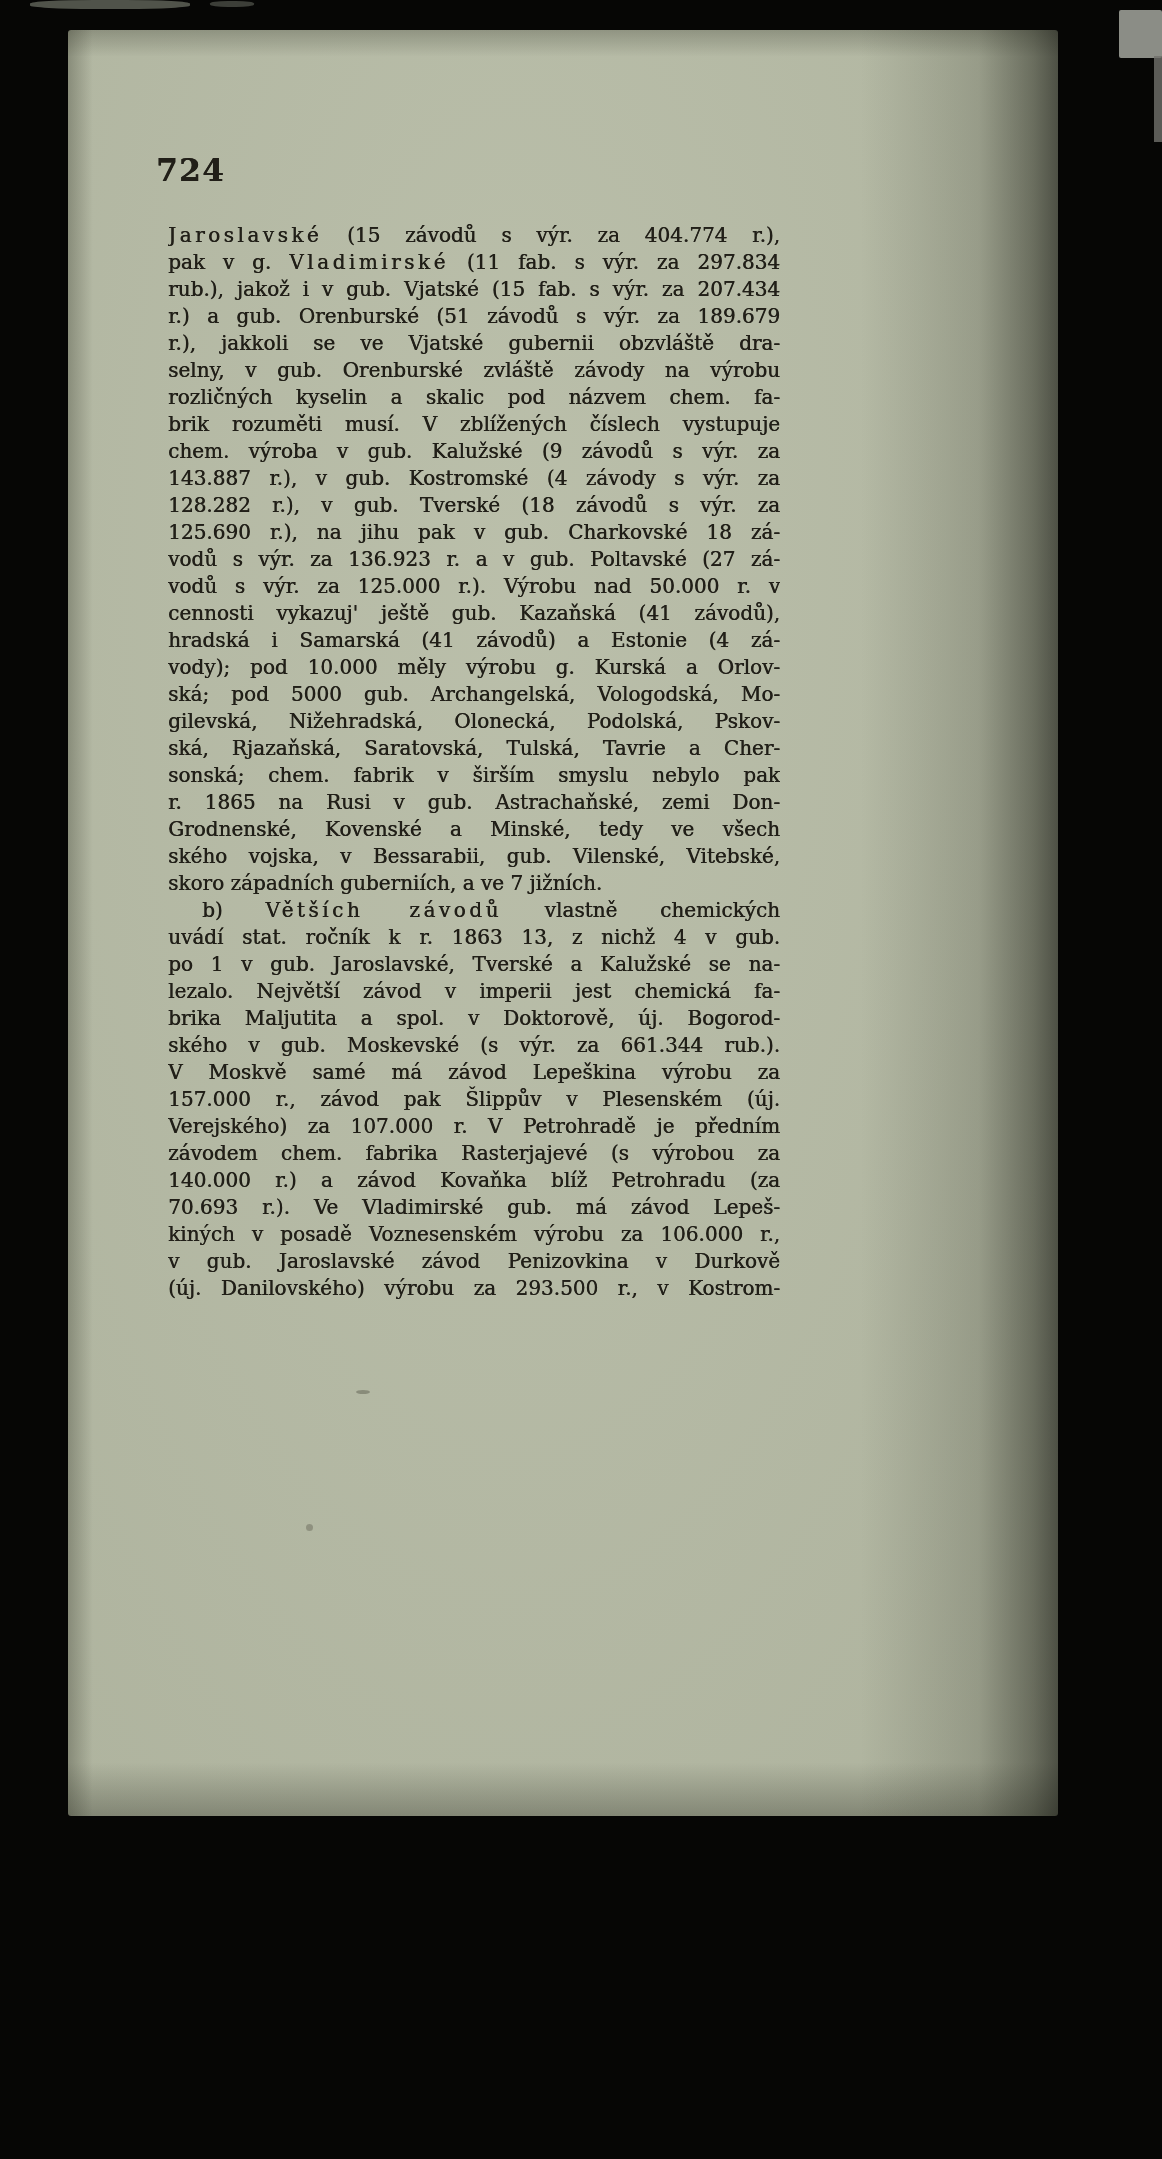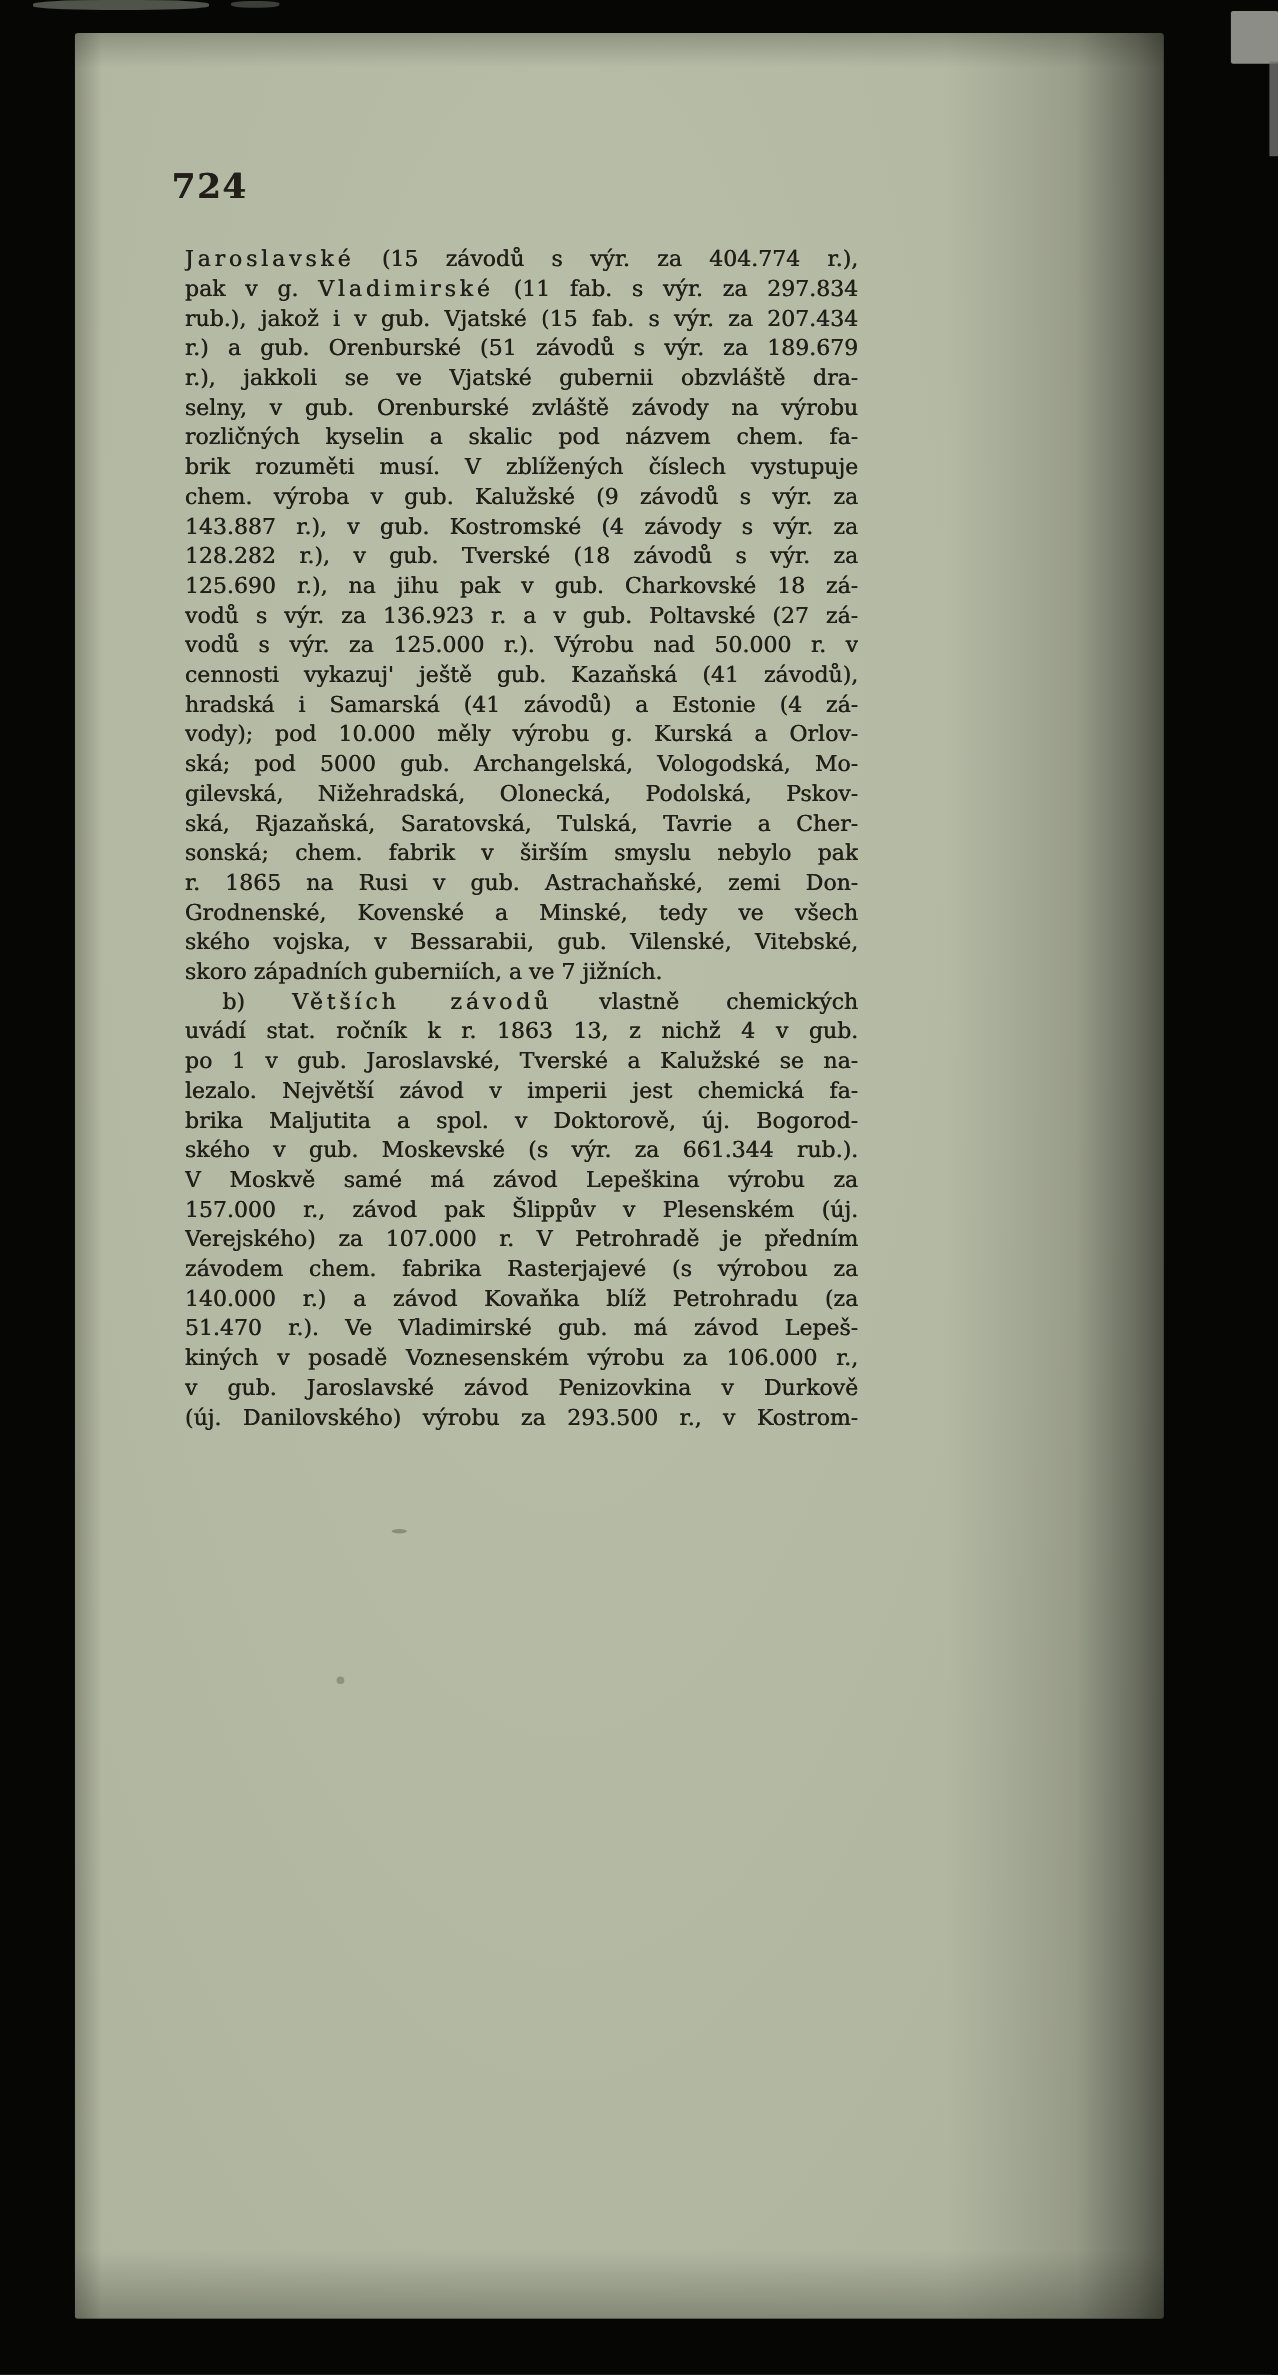--- a/index.html
+++ b/index.html
@@ -7,21 +7,21 @@
     --ink:#211f18;
     --background:#060605;
   }
   html,body{margin:0;padding:0;}
   .scan{
     position:relative;width:1162px;height:2159px;
     background:var(--background);overflow:hidden;
     font-family:"DejaVu Serif","Liberation Serif",serif;
   }
   .paper{
-    position:absolute;left:68px;top:30px;width:990px;height:2078px;border-radius:3px;
+    position:absolute;left:68px;top:30px;width:990px;height:1786px;border-radius:3px;
     background:
       linear-gradient(90deg, rgba(40,42,30,0.30) 0%, rgba(40,42,30,0) 2.5%, rgba(0,0,0,0) 80%, rgba(30,32,22,0.18) 92%, rgba(20,22,14,0.45) 97.5%, rgba(12,13,8,0.60) 100%),
       linear-gradient(180deg, rgba(30,32,22,0.25) 0%, rgba(0,0,0,0) 1.5%, rgba(0,0,0,0) 97%, rgba(25,27,18,0.30) 100%),
       radial-gradient(ellipse at 45% 30%, rgba(255,255,250,0.07), rgba(0,0,0,0.04)),
       var(--paper);
   }
   .page-number{
     position:absolute;left:88px;top:122px;
     font-size:31px;font-weight:bold;letter-spacing:1.5px;
     color:var(--ink);text-shadow:0.4px 0 0 currentColor;
@@ -88,21 +88,21 @@
         <div class="line"><span>uvádí stat. ročník k r. 1863 13, z nichž 4 v gub.</span></div>
         <div class="line"><span>po 1 v gub. Jaroslavské, Tverské a Kalužské se na-</span></div>
         <div class="line"><span>lezalo. Největší závod v imperii jest chemická fa-</span></div>
         <div class="line"><span>brika Maljutita a spol. v Doktorově, új. Bogorod-</span></div>
         <div class="line"><span>ského v gub. Moskevské (s výr. za 661.344 rub.).</span></div>
         <div class="line"><span>V Moskvě samé má závod Lepeškina výrobu za</span></div>
         <div class="line"><span>157.000 r., závod pak Šlippův v Plesenském (új.</span></div>
         <div class="line"><span>Verejského) za 107.000 r. V Petrohradě je předním</span></div>
         <div class="line"><span>závodem chem. fabrika Rasterjajevé (s výrobou za</span></div>
         <div class="line"><span>140.000 r.) a závod Kovaňka blíž Petrohradu (za</span></div>
-        <div class="line"><span>51.470 r.). Ve Vladimirské gub. má závod Lepeš-</span></div>
+        <div class="line"><span>70.693 r.). Ve Vladimirské gub. má závod Lepeš-</span></div>
         <div class="line"><span>kiných v posadě Voznesenském výrobu za 106.000 r.,</span></div>
         <div class="line"><span>v gub. Jaroslavské závod Penizovkina v Durkově</span></div>
         <div class="line"><span>(új. Danilovského) výrobu za 293.500 r., v Kostrom-</span></div>
       </div>
     <div class="speck s1"></div>
     <div class="speck s2"></div>
   </div>
 
   <div></div>
 </div>

